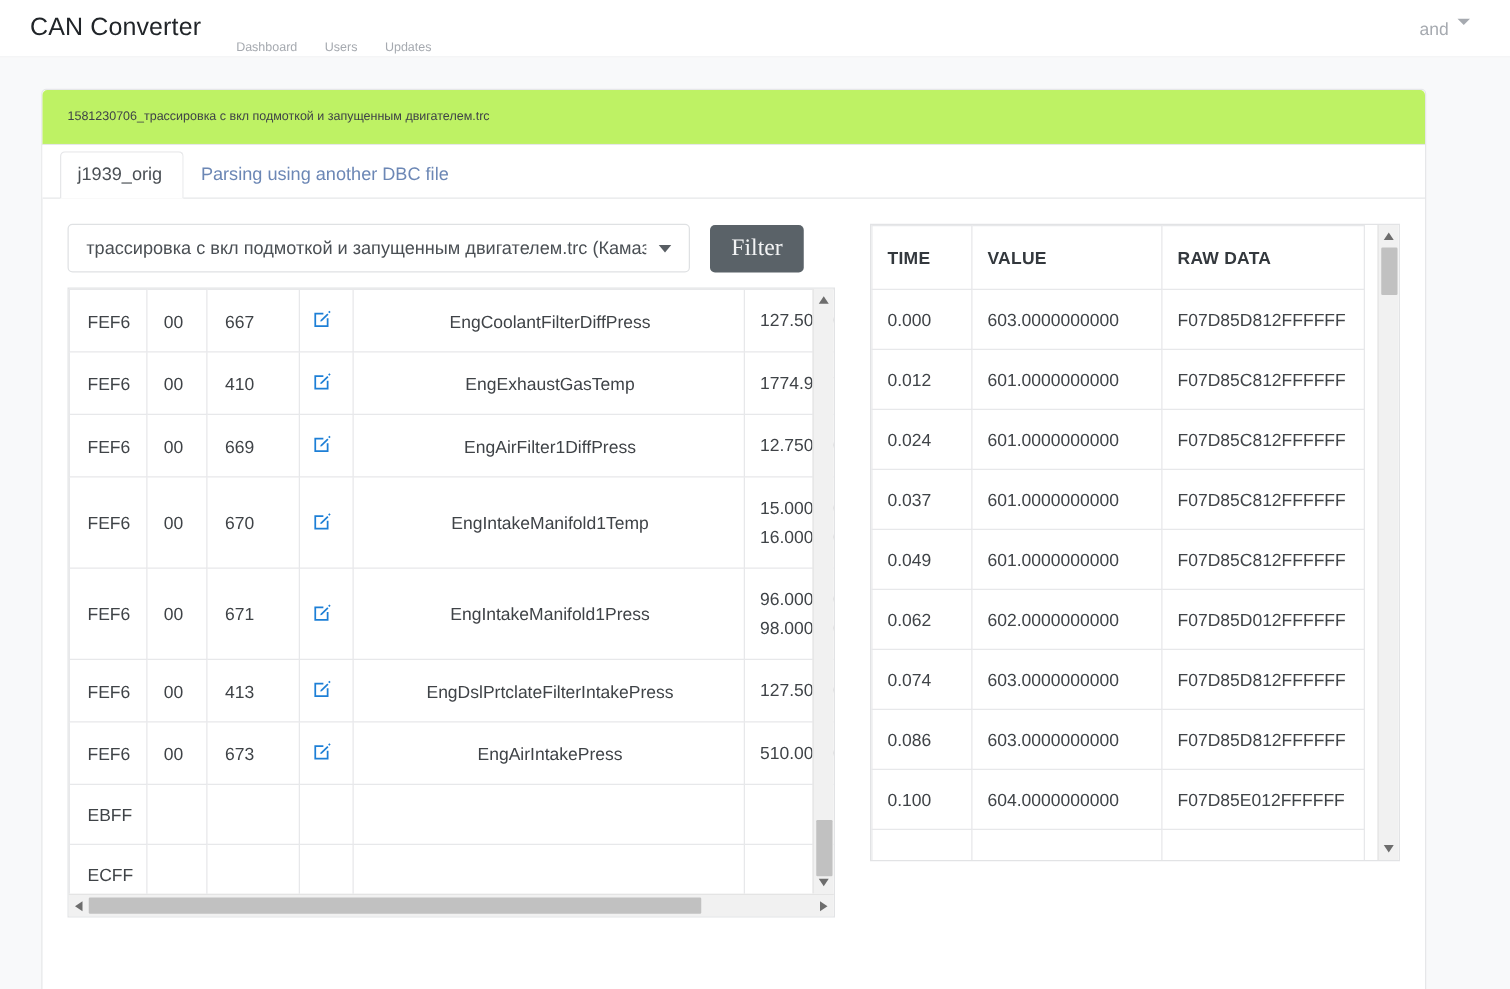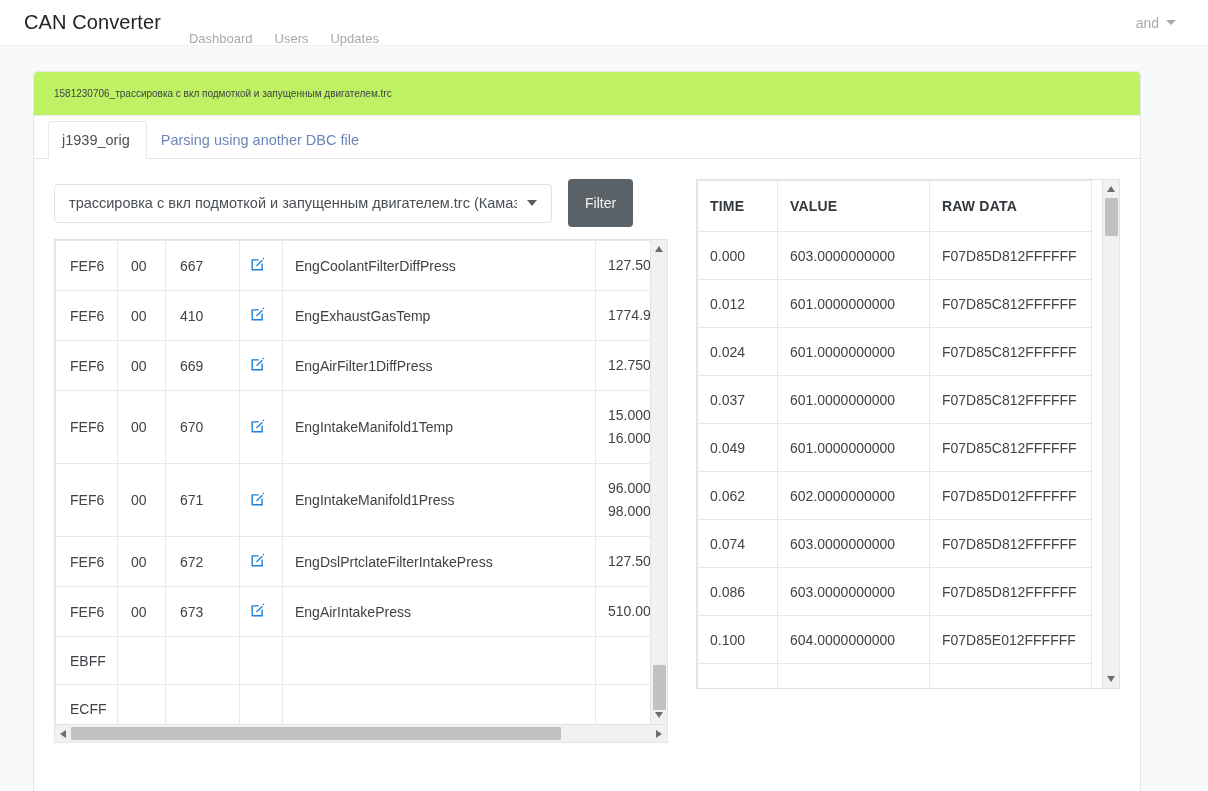--- a/index.html
+++ b/index.html
@@ -22,27 +22,27 @@
   }
   .brand {
     font-size: 20px;
     color: #212529;
     letter-spacing: .1px;
     margin-right: 28px;
     white-space: nowrap;
   }
   .nav-links { display: flex; align-items: center; gap: 22px; }
   .nav-link {
-    font-size: 13px;
+    font-size: 10px;
     color: #a6aab0;
     text-decoration: none;
     white-space: nowrap;
     margin-top: 32px;
   }
-  .nav-right { margin-left: auto; display: flex; align-items: center; gap: 7px; padding-right: 10px; }
+  .nav-right { margin-left: auto; display: flex; gap: 7px; padding-right: 10px; }
   .nav-user { font-size: 14px; color: #a6aab0; }
   .caret {
     width: 0; height: 0;
     border-left: 5px solid transparent;
     border-right: 5px solid transparent;
     border-top: 5px solid #a6aab0;
     display: inline-block;
   }
 
   
@@ -129,25 +129,25 @@
     width: 0; height: 0;
     border-left: 5px solid transparent;
     border-right: 5px solid transparent;
     border-top: 6px solid #585e63;
   }
   .btn-filter {
     background: #5a6268;
     color: #f2f3f4;
     border: none;
     border-radius: 4px;
-    font-size: 14px;
-    height: 48px;
+    font-size: 19px;
+    height: 38px;
     padding: 0 17px;
     cursor: pointer;
-    font-family: Liberation Sans, sans-serif;
+    font-family: Liberation Serif, serif;
   }
 
   
   .tbl-wrap {
     position: relative;
     border: 1px solid #e2e3e5;
     background: #fff;
   }
   .tbl-scroll {
     overflow: hidden;
@@ -166,21 +166,21 @@
     background: transparent;
   }
 
   
   #left-grid { width: 750px; }
   #left-grid td { height: 48px; }
   #left-grid .c-pgn  { width: 62px;  padding-left: 14px; }
   #left-grid .c-sa   { width: 48px;  padding-left: 13px; }
   #left-grid .c-spn  { width: 74px;  padding-left: 14px; }
   #left-grid .c-edit { width: 43px;  text-align: left; padding-left: 10px; }
-  #left-grid .c-name { width: 313px; padding-left: 12px; }
+  #left-grid .c-name { width: 313px; padding-left: 12px; text-align: center; }
   #left-grid .c-val  { width: 242px; padding-left: 12px; white-space: nowrap; }
   .row-blue td { background: #d4e6f6; }
   .row-pink td { background: #f7c3c3; }
   .row-tall td { height: 70px; }
   .val-line { line-height: 23px; }
   .edit-icon { display: inline-block; line-height: 0; cursor: pointer; }
 
   
   #right-grid { width: 394px; }
   #right-grid th {
@@ -372,21 +372,21 @@
                 <td class="c-name">EngIntakeManifold1Press</td>
                 <td class="c-val">
                   <div class="val-line">96.00000000</div>
                   <div class="val-line">98.00000000</div>
                 </td>
               </tr>
 
               <tr>
                 <td class="c-pgn">FEF6</td>
                 <td class="c-sa">00</td>
-                <td class="c-spn">672</td>
+                <td class="c-spn">413</td>
                 <td class="c-edit">
                   <span class="edit-icon">
                     <svg width="16" height="16" viewBox="0 0 16 16">
                         <path d="M1.5 3.2h7.2v1.4H2.9v8.5h8.5V7.5h1.4v7.1H1.5z" fill="#1d7fd6"></path>
                         <path d="M7.4 9.9l-1.2.3.3-1.2 5.3-5.3 1 1z" fill="#1d7fd6"></path>
                         <path d="M12.5 2.6l1-1 1 1-1 1z" fill="#1d7fd6"></path>
                       </svg>
                   </span>
                 </td>
                 <td class="c-name">EngDslPrtclateFilterIntakePress</td>

